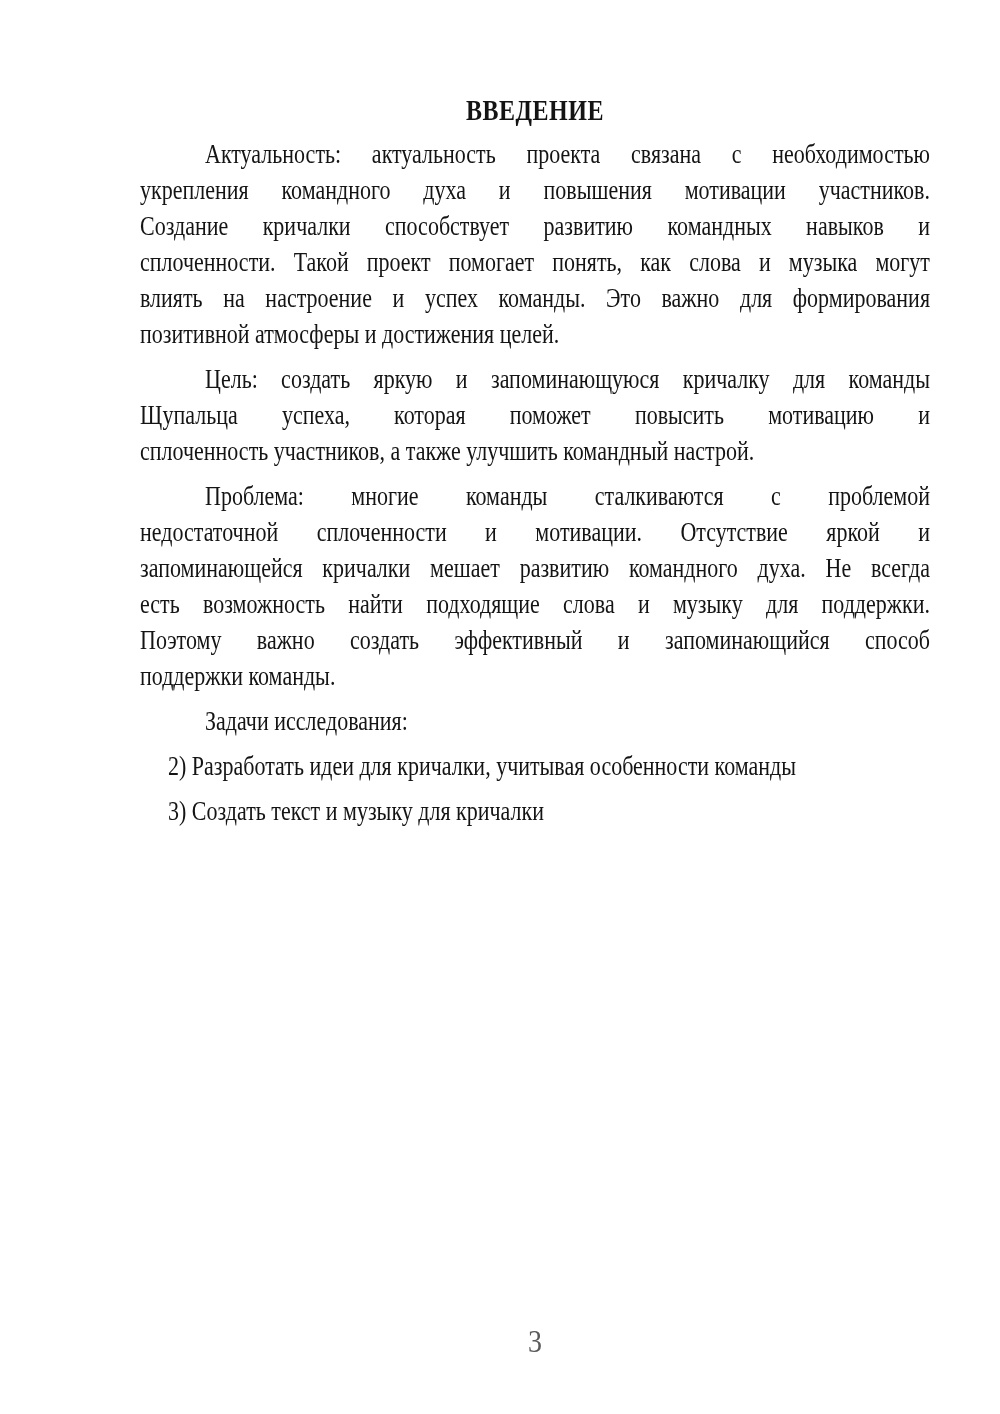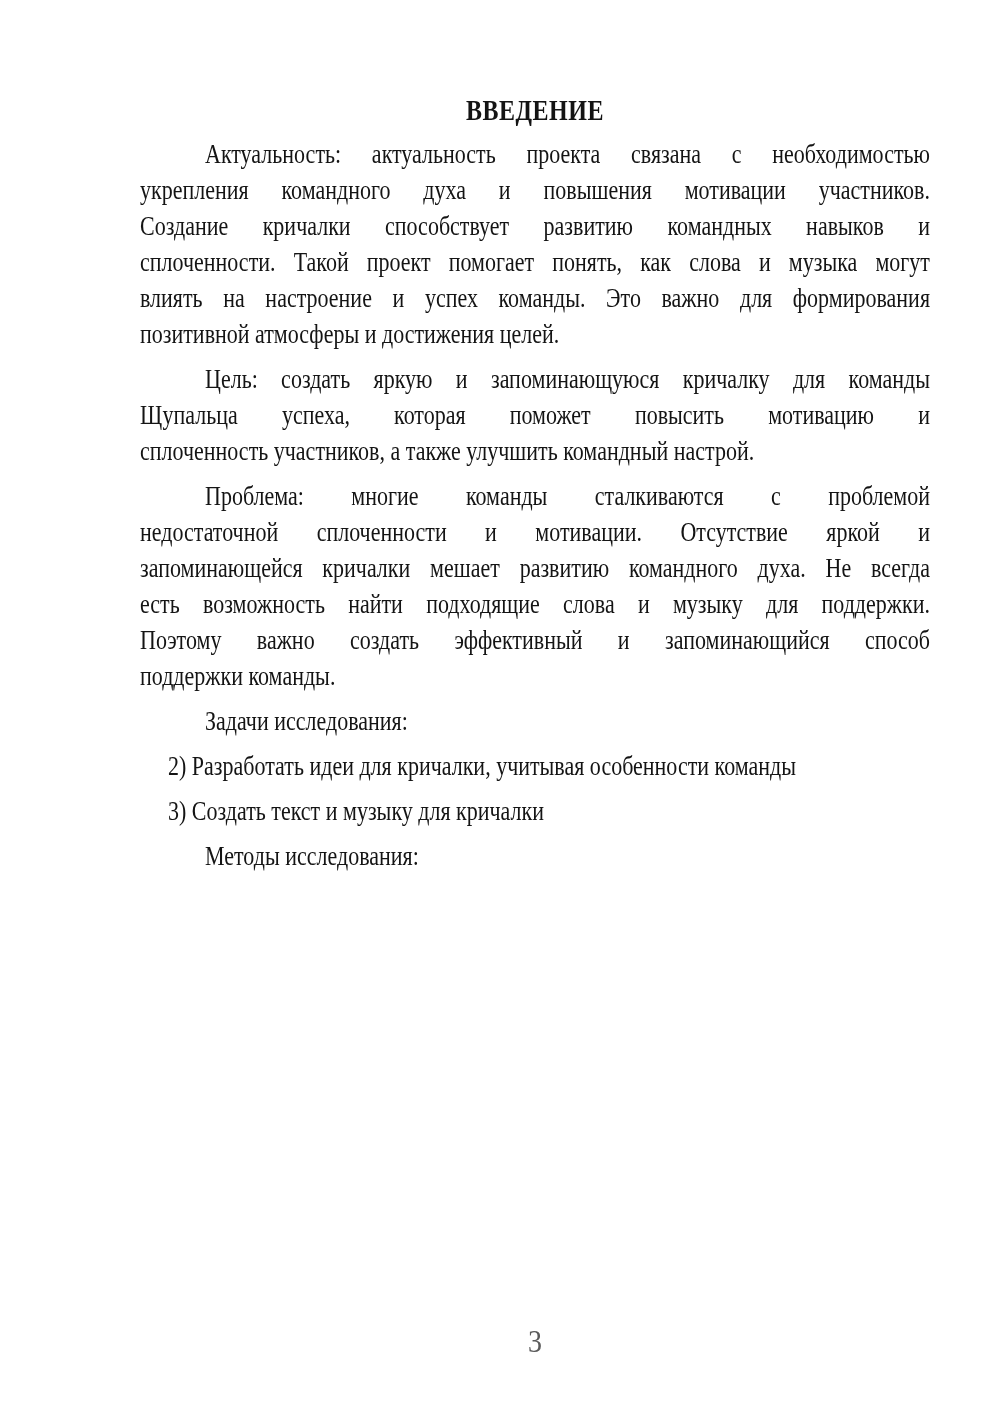--- a/index.html
+++ b/index.html
@@ -98,19 +98,16 @@
         </div>
         <div class="para">
           <div class="line first">Задачи исследования:</div>
         </div>
         <div class="para list">
           <div class="line">2) Разработать идеи для кричалки, учитывая особенности команды</div>
         </div>
         <div class="para list">
           <div class="line">3) Создать текст и музыку для кричалки</div>
         </div>
-        <div class="para">
-          <div class="line first">Методы исследования:</div>
-        </div>
       </div>
   </div>
   <div class="footer">3</div>
 </div>
 
 </body></html>

